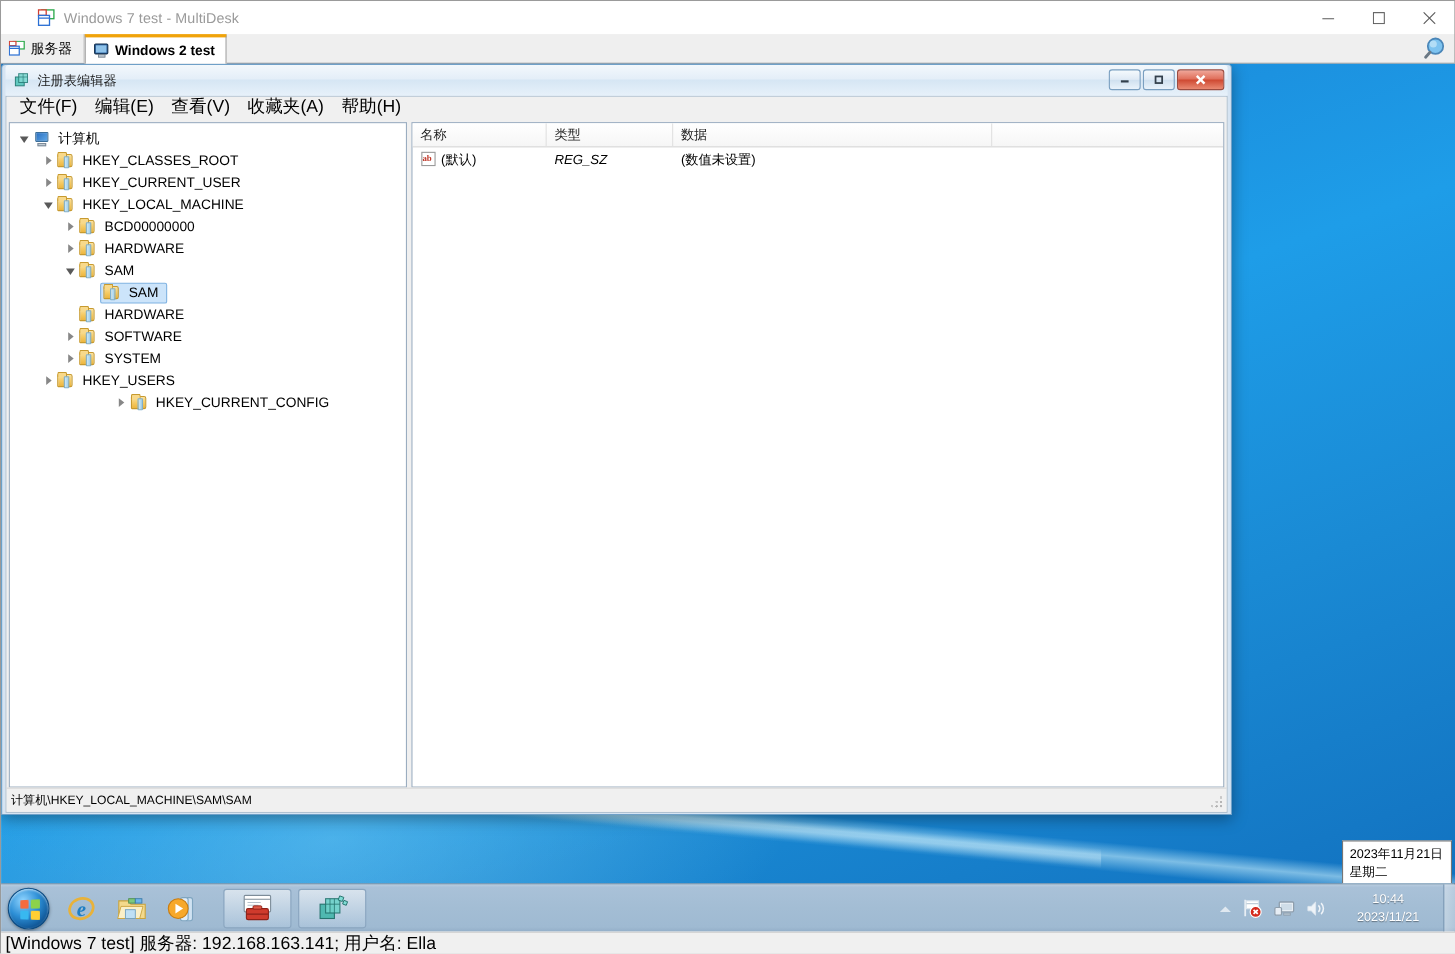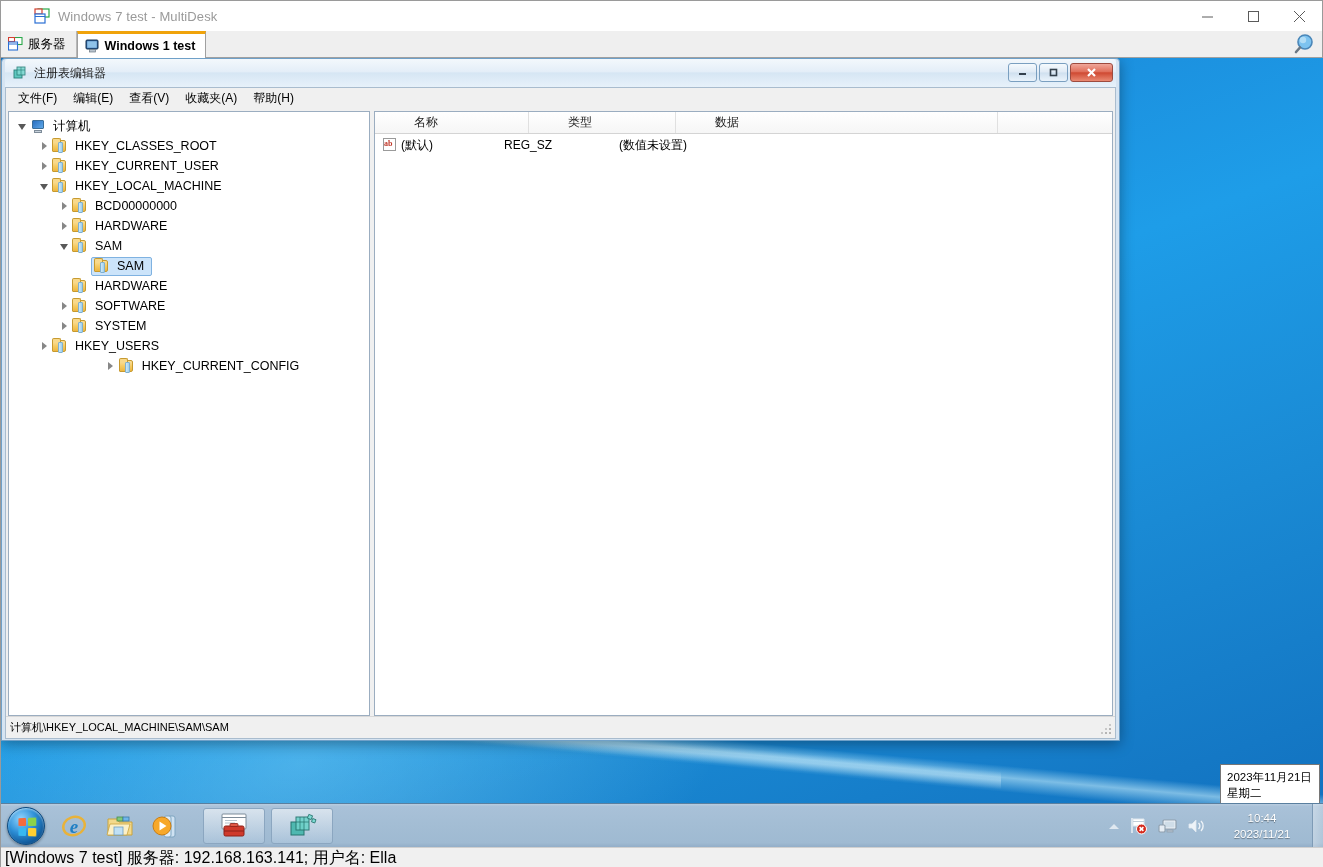--- a/index.html
+++ b/index.html
@@ -154,23 +154,23 @@
 
   .reg-body {
     background: #f0f0f0;
     border: 1px solid #a9bcce;
     height: 652px;
     display: flex; flex-direction: column;
   }
   .reg-menubar {
     height: 22px;
     background: #f0f0f0;
-    display: flex; align-items: flex-start;
+    display: flex; align-items: flex-end;
     padding-left: 4px;
-    font-size: 12px; color: #000;
+    font-size: 16px; color: #000;
   }
   .reg-menubar .mi { padding: 2px 8px; }
 
   .reg-panes {
     flex: 1;
     display: flex;
     background: #f0f0f0;
     padding: 1px 0 0 2px;
     min-height: 0;
   }
@@ -262,21 +262,20 @@
   .lv-header {
     height: 22px; display: flex;
     background: linear-gradient(to bottom, #ffffff, #f6f6f6);
     border-bottom: 1px solid #d4d4d4;
     font-size: 12px; color: #1c1c1c;
   }
   .lv-col {
     display: flex; align-items: center;
     padding-left: 7px;
     border-right: 1px solid #e0e0e0;
-    margin-left: 32px;
   }
   .lv-rows { flex: 1; font-size: 12px; }
   .lv-row { height: 22px; display: flex; }
   .lv-cell { padding-left: 7px; display: flex; align-items: center; overflow: hidden; white-space: nowrap; }
   .abicon {
     width: 16px; height: 14px; position: relative; margin-right: 3px; flex: 0 0 16px;
   }
   .abicon .pg {
     position: absolute; left: 1px; top: 0; width: 13px; height: 13px;
     background: #fff; border: 1px solid #9a9a9a;
@@ -431,21 +430,21 @@
       <span>服务器</span>
     </div>
     <div class="md-tab active">
       <span class="tabicon">
         <svg width="15" height="14" viewBox="0 0 15 14">
           <rect x="1" y="1" width="12" height="9" rx="1" fill="#2a5f9e" stroke="#16324f" stroke-width="1"></rect>
           <rect x="2.2" y="2.2" width="9.6" height="6.6" fill="#8fc3ea"></rect>
           <rect x="4.5" y="10.5" width="6" height="2.5" fill="#b9c4ce" stroke="#6b7884" stroke-width=".7"></rect>
         </svg>
       </span>
-      <span>Windows 1 test</span>
+      <span>Windows 2 test</span>
     </div>
     <div class="md-search">
       <svg width="26" height="24" viewBox="0 0 26 24">
         <circle cx="13" cy="9" r="7" fill="#7dc3f0" stroke="#4a86b8" stroke-width="1.6"></circle>
         <circle cx="11" cy="7" r="3.2" fill="#bfe4f8" opacity=".8"></circle>
         <line x1="8" y1="14.5" x2="4" y2="19" stroke="#6b7884" stroke-width="2.6" stroke-linecap="round"></line>
       </svg>
     </div>
   </div>
 
@@ -689,21 +688,21 @@
             </div>
             <div class="lv-rows">
               <div class="lv-row">
                 <div class="lv-cell" style="width:122px;">
                   <span class="abicon">
                     <span class="pg"></span>
                       <span class="ab">ab</span>
                   </span>
                   <span>(默认)</span>
                 </div>
-                <div class="lv-cell" style="width:115px;">REG_SZ</div>
+                <div class="lv-cell" style="width:115px;font-style:italic;">REG_SZ</div>
                 <div class="lv-cell" style="width:290px;">(数值未设置)</div>
               </div>
             </div>
           </div>
         </div>
 
         <div class="reg-status">
           <span>计算机\HKEY_LOCAL_MACHINE\SAM\SAM</span>
           <span class="grip"></span>
         </div>

